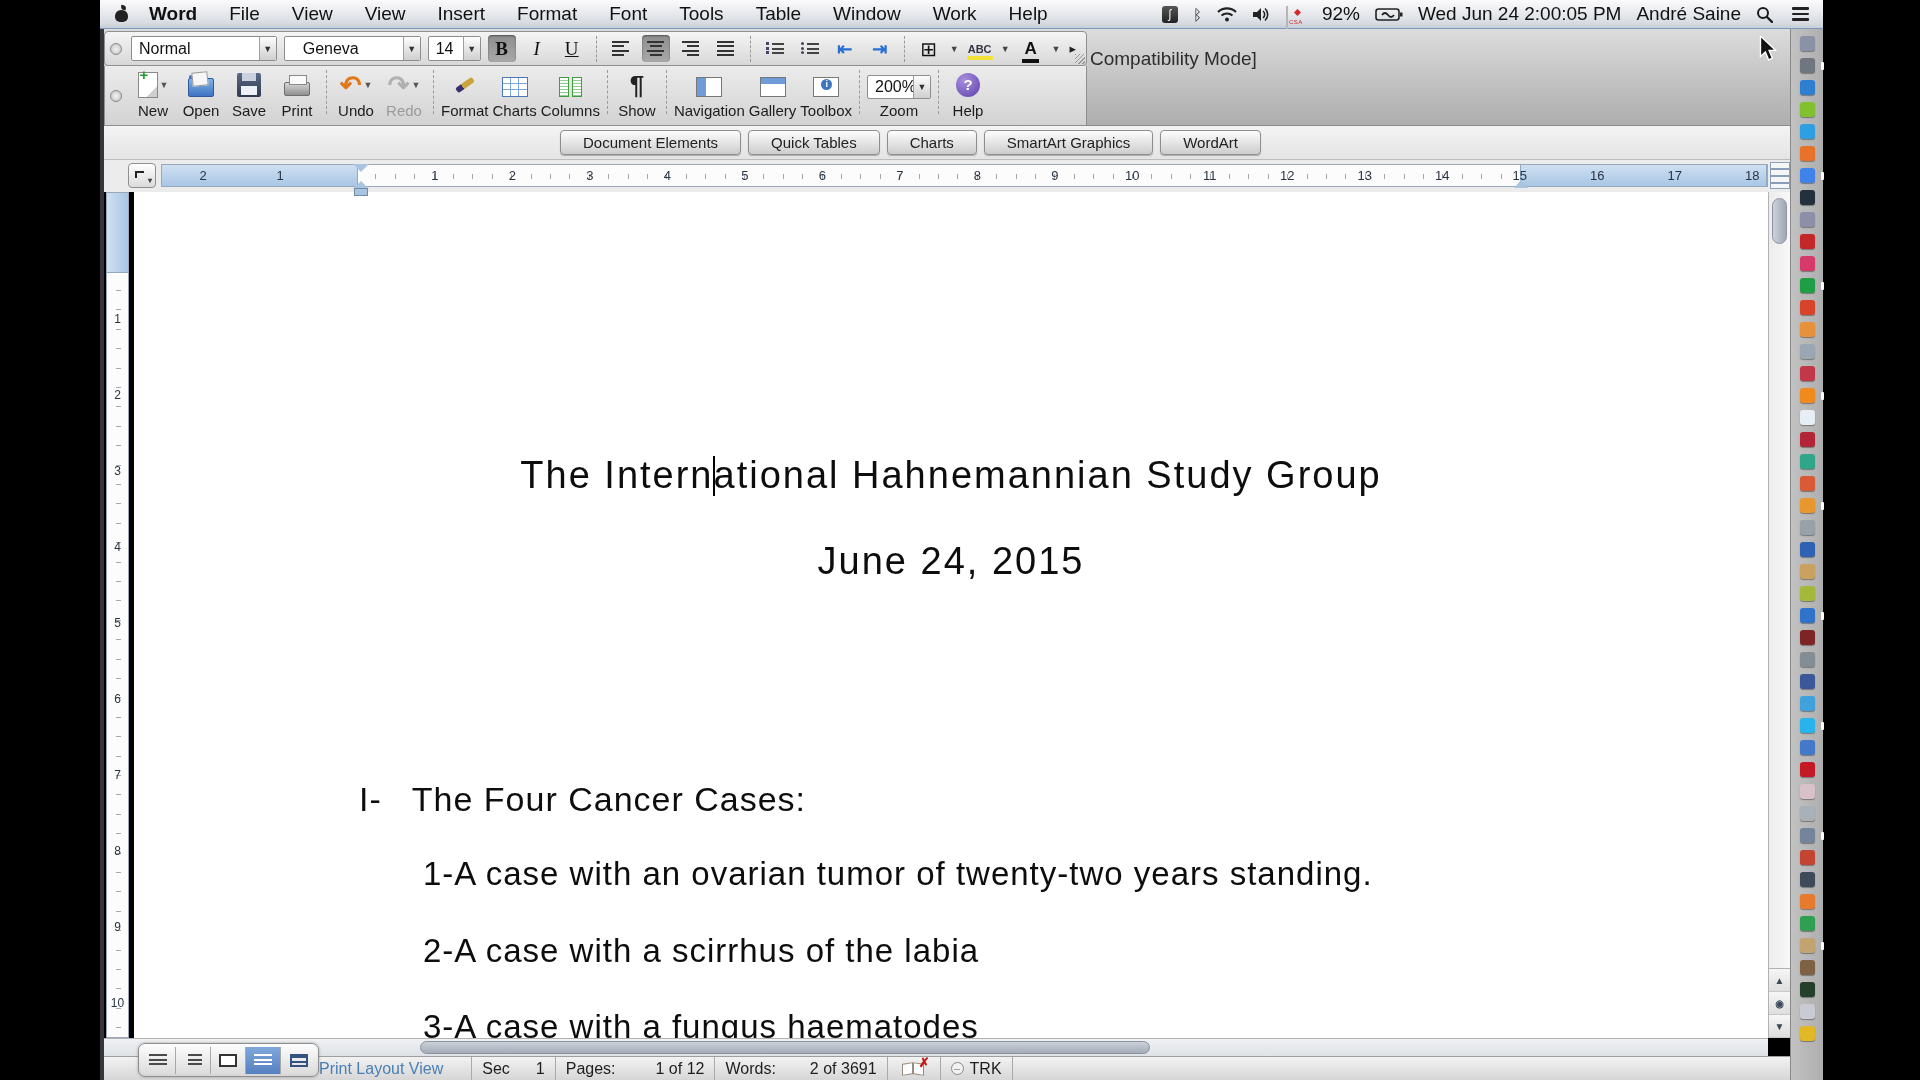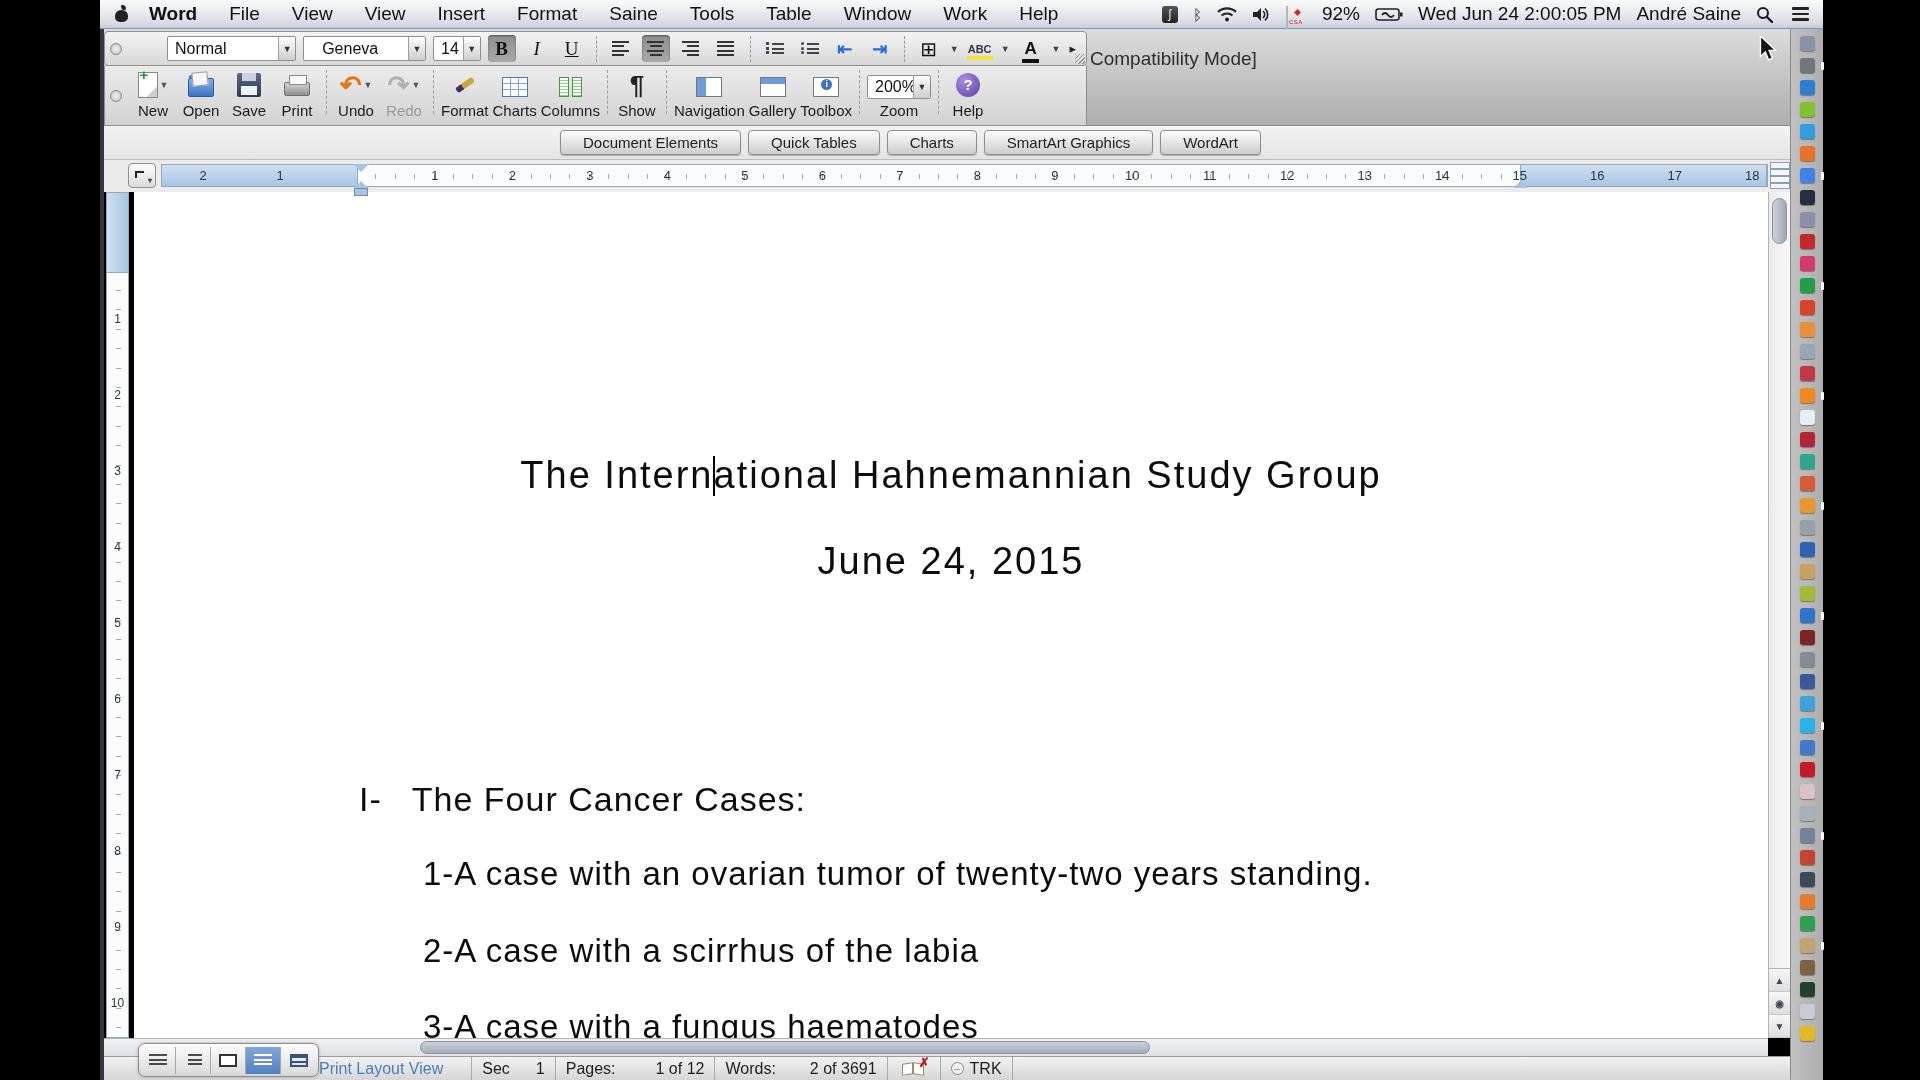--- a/index.html
+++ b/index.html
@@ -37,21 +37,21 @@
   
   .fmtbar{position:absolute;left:104px;top:31px;width:983px;height:35px;
     background:linear-gradient(#f4f4f4,#d8d8d8);border:1px solid #8f8f8f;border-radius:4px;
     display:flex;align-items:center;gap:7px;padding:0 10px 0 26px;}
   .tbclose{position:absolute;left:5px;top:50%;transform:translateY(-50%);width:12px;height:12px;border-radius:50%;
     background:radial-gradient(#f4f4f4,#bdbdbd);border:1px solid #8a8a8a;}
   .dd{height:25px;background:#fff;border:1px solid #8e8e8e;border-radius:2px;display:flex;align-items:center;
     font-size:16px;color:#111;position:relative;padding-left:7px;}
   .dd .cap{position:absolute;right:0;top:0;bottom:0;width:17px;background:linear-gradient(#fdfdfd,#cfcfcf);
     border-left:1px solid #9e9e9e;color:#333;font-size:9px;display:flex;align-items:center;justify-content:center;}
-  .dd.style{width:155px;margin-left:36px;} .dd.font{width:145px;padding-left:18px;} .dd.size{width:56px;}
+  .dd.style{width:155px;} .dd.font{width:145px;padding-left:18px;} .dd.size{width:56px;}
   .fbtn{min-width:28px;height:27px;border-radius:4px;display:flex;align-items:center;justify-content:center;
     font-size:19px;color:#111;}
   .fbtn.pressed{background:linear-gradient(#8e8e8e,#a8a8a8);box-shadow:inset 0 1px 2px rgba(0,0,0,.45);}
   .vsep{width:1px;height:26px;border-left:1px dashed #9a9a9a;margin:0 3px;}
   .alines{display:flex;flex-direction:column;gap:2.5px;width:17px;}
   .alines i{height:2px;background:#333;}
   .al-l i:nth-child(even){width:70%;} .al-c i:nth-child(even){width:70%;margin:0 auto;}
   .al-r i:nth-child(even){width:70%;margin-left:auto;} .al-j i{width:100%;}
   .listicon{display:flex;flex-direction:column;gap:2.5px;width:19px;}
   .listicon i{height:2px;background:#444;margin-left:7px;position:relative;}
@@ -205,21 +205,21 @@
     <span class="apple">
         <i></i>
         <b></b>
       </span>
     <span class="mi app">Word</span>
     <span class="mi">File</span>
     <span class="mi">View</span>
     <span class="mi">View</span>
     <span class="mi">Insert</span>
     <span class="mi">Format</span>
-    <span class="mi">Saine</span>
+    <span class="mi">Font</span>
     <span class="mi">Tools</span>
     <span class="mi">Table</span>
     <span class="mi">Window</span>
     <span class="mi">Work</span>
     <span class="mi">Help</span>
 
     <span class="mstatus">
       <span class="sq-app">ʃ</span>
       <span class="bt">ᛒ</span>
       <svg width="20" height="15" viewBox="0 0 20 15">

